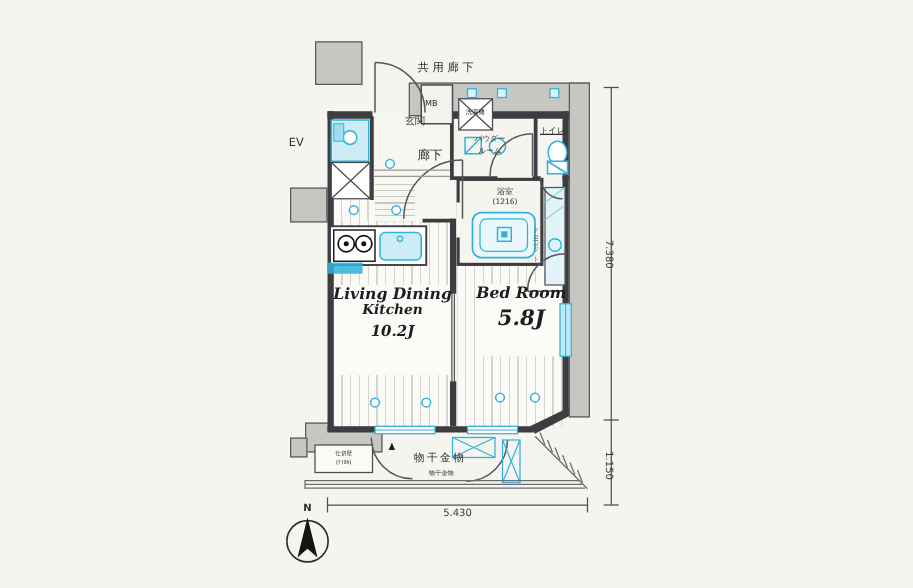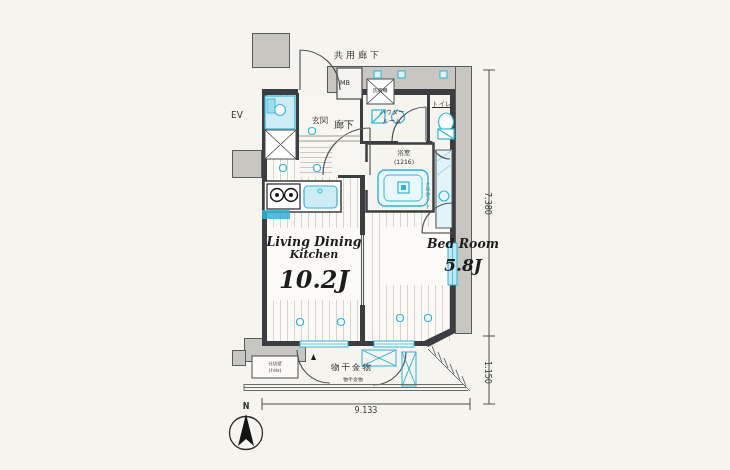--- a/index.html
+++ b/index.html
@@ -22,21 +22,21 @@
   .plain{background:#f7f6f1;z-index:3;}
   .whitebox{background:#fcfbf8;z-index:4;}
   svg.lines{position:absolute;left:0;top:0;z-index:5;}
   .lbl{position:absolute;z-index:6;text-align:center;line-height:1.15;white-space:nowrap;}
   .jp-s{font-size:8px;}
   .jp-xs{font-size:6.5px;text-align:center;}
   .jp-xxs{font-size:5px;}
   .serifroom{font-family:"DejaVu Serif","Liberation Serif",serif;font-style:italic;font-weight:bold;color:#1d1d1f;}
   .vert{writing-mode:vertical-rl;}
   .dim{font-size:8px;color:#3a3a3a;}
-  .roombox{display:flex;flex-direction:column;align-items:center;justify-content:center;}
+  .roombox{display:flex;flex-direction:column;align-items:center;justify-content:flex-start;}
 </style>
 </head>
 <body>
 
 <div class="abs gray" style="left:252px;top:33px;width:38px;height:35px;"></div>
 <div class="abs gray" style="left:327px;top:66px;width:145px;height:27px;"></div>
 <div class="abs gray" style="left:455px;top:66px;width:17px;height:268px;"></div>
 <div class="abs gray" style="left:232px;top:150px;width:30px;height:28px;"></div>
 <div class="abs gray" style="left:244px;top:338px;width:62px;height:24px;"></div>
 <div class="abs gray" style="left:232px;top:350px;width:14px;height:16px;"></div>
@@ -248,40 +248,40 @@
   <g>
     <circle cx="246" cy="433" r="16.5" fill="none" stroke="#2c2c2c" stroke-width="1.3"></circle>
     <polygon points="246,414 238,446 246,439 254,446" fill="#141414"></polygon>
   </g>
 </svg>
 
 <div class="lbl" style="left:318px;top:34px;width:80px;font-size:9px;letter-spacing:3px;margin-top:16px;">共用廊下</div>
 <div class="lbl" style="left:224px;top:110px;width:26px;font-size:9px;">EV</div>
 <div class="lbl" style="left:337px;top:80px;width:16px;font-size:6.5px;">MB</div>
 <div class="lbl" style="left:366px;top:88px;width:28px;font-size:5px;">洗濯機</div>
-<div class="lbl jp-s" style="left:300px;top:116px;width:40px;">玄関</div>
+<div class="lbl jp-s" style="left:300px;top:92px;width:40px;text-align:right;">玄関</div>
 <div class="lbl" style="left:330px;top:119px;width:28px;font-size:10px;">廊下</div>
 <div class="lbl" style="left:374px;top:109px;width:36px;font-size:6px;">パウダー</div>
 <div class="lbl" style="left:374px;top:118px;width:36px;font-size:6px;">ルーム</div>
 <div class="lbl" style="left:430px;top:101px;width:24px;font-size:6.5px;text-decoration:underline;">トイレ</div>
 <div class="lbl jp-xs" style="left:386px;top:150px;width:36px;">浴室</div>
 <div class="lbl" style="left:386px;top:159px;width:36px;font-size:6px;">(1216)</div>
 <div class="lbl vert jp-xxs" style="left:424px;top:162px;height:60px;color:#3a6a78;">クローゼット</div>
 
 <div class="lbl roombox" style="left:268px;top:228px;width:92px;height:72px;">
   <div class="serifroom" style="font-size:12.5px;">Living Dining</div>
   <div class="serifroom" style="font-size:11px;">Kitchen</div>
-  <div class="serifroom" style="font-size:24px;margin-top:4px;">10.2J</div>
+  <div class="serifroom" style="font-size:12px;margin-top:4px;">10.2J</div>
 </div>
-<div class="lbl roombox" style="left:381px;top:227px;width:72px;height:58px;padding-left:46px;">
+<div class="lbl roombox" style="left:381px;top:227px;width:72px;height:58px;">
   <div class="serifroom" style="font-size:12.5px;">Bed Room</div>
   <div class="serifroom" style="font-size:17px;margin-top:5px;">5.8J</div>
 </div>
 
 <div class="lbl" style="left:320px;top:363px;width:64px;font-size:8.5px;letter-spacing:2px;">物干金物</div>
 <div class="lbl jp-xxs" style="left:336px;top:377px;width:34px;">物干金物</div>
 <div class="lbl" style="left:256px;top:361px;width:38px;font-size:4.5px;">仕切壁</div>
 <div class="lbl" style="left:256px;top:368px;width:38px;font-size:4.5px;">(ｹｲｶﾙ)</div>
 <div class="lbl" style="left:240px;top:402px;width:12px;font-size:8px;font-weight:bold;">N</div>
 
-<div class="lbl dim" style="left:336px;top:406px;width:60px;">9.133</div>
+<div class="lbl dim" style="left:336px;top:406px;width:60px;">5.430</div>
 <div class="lbl dim vert" style="left:483px;top:178px;height:50px;">7.380</div>
 <div class="lbl dim vert" style="left:483px;top:352px;height:40px;">1.150</div>
 
 </body></html>

